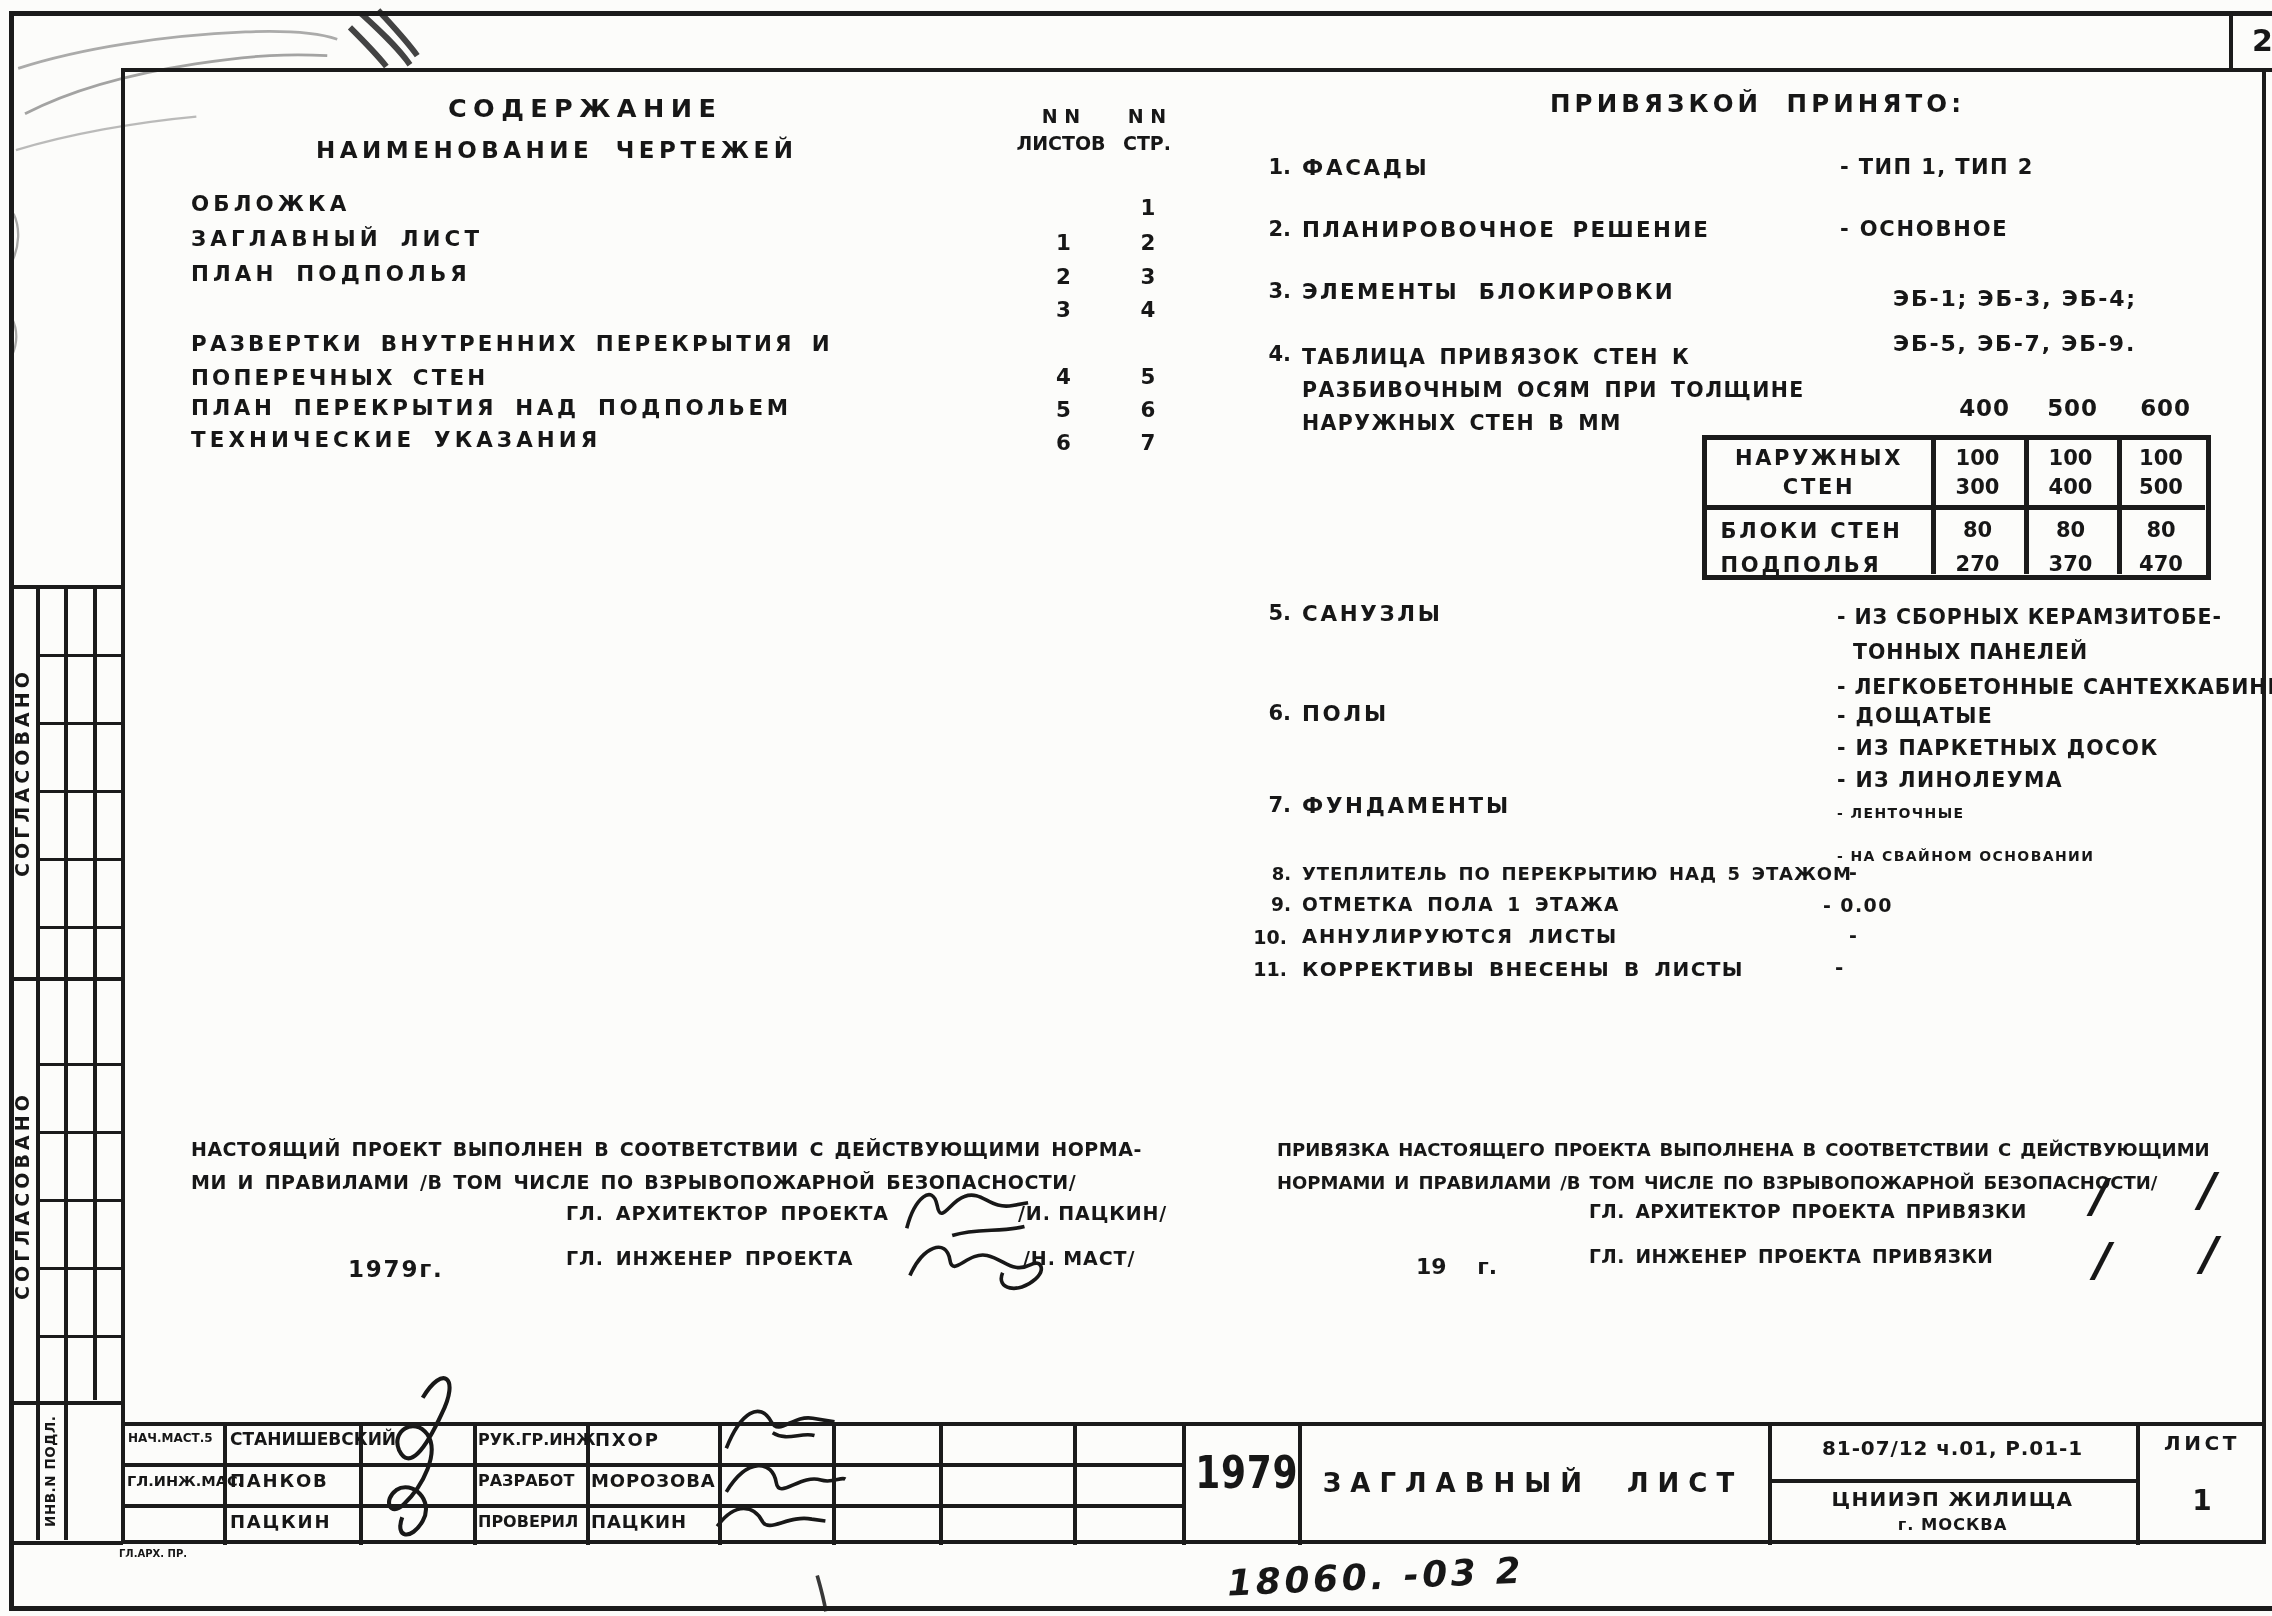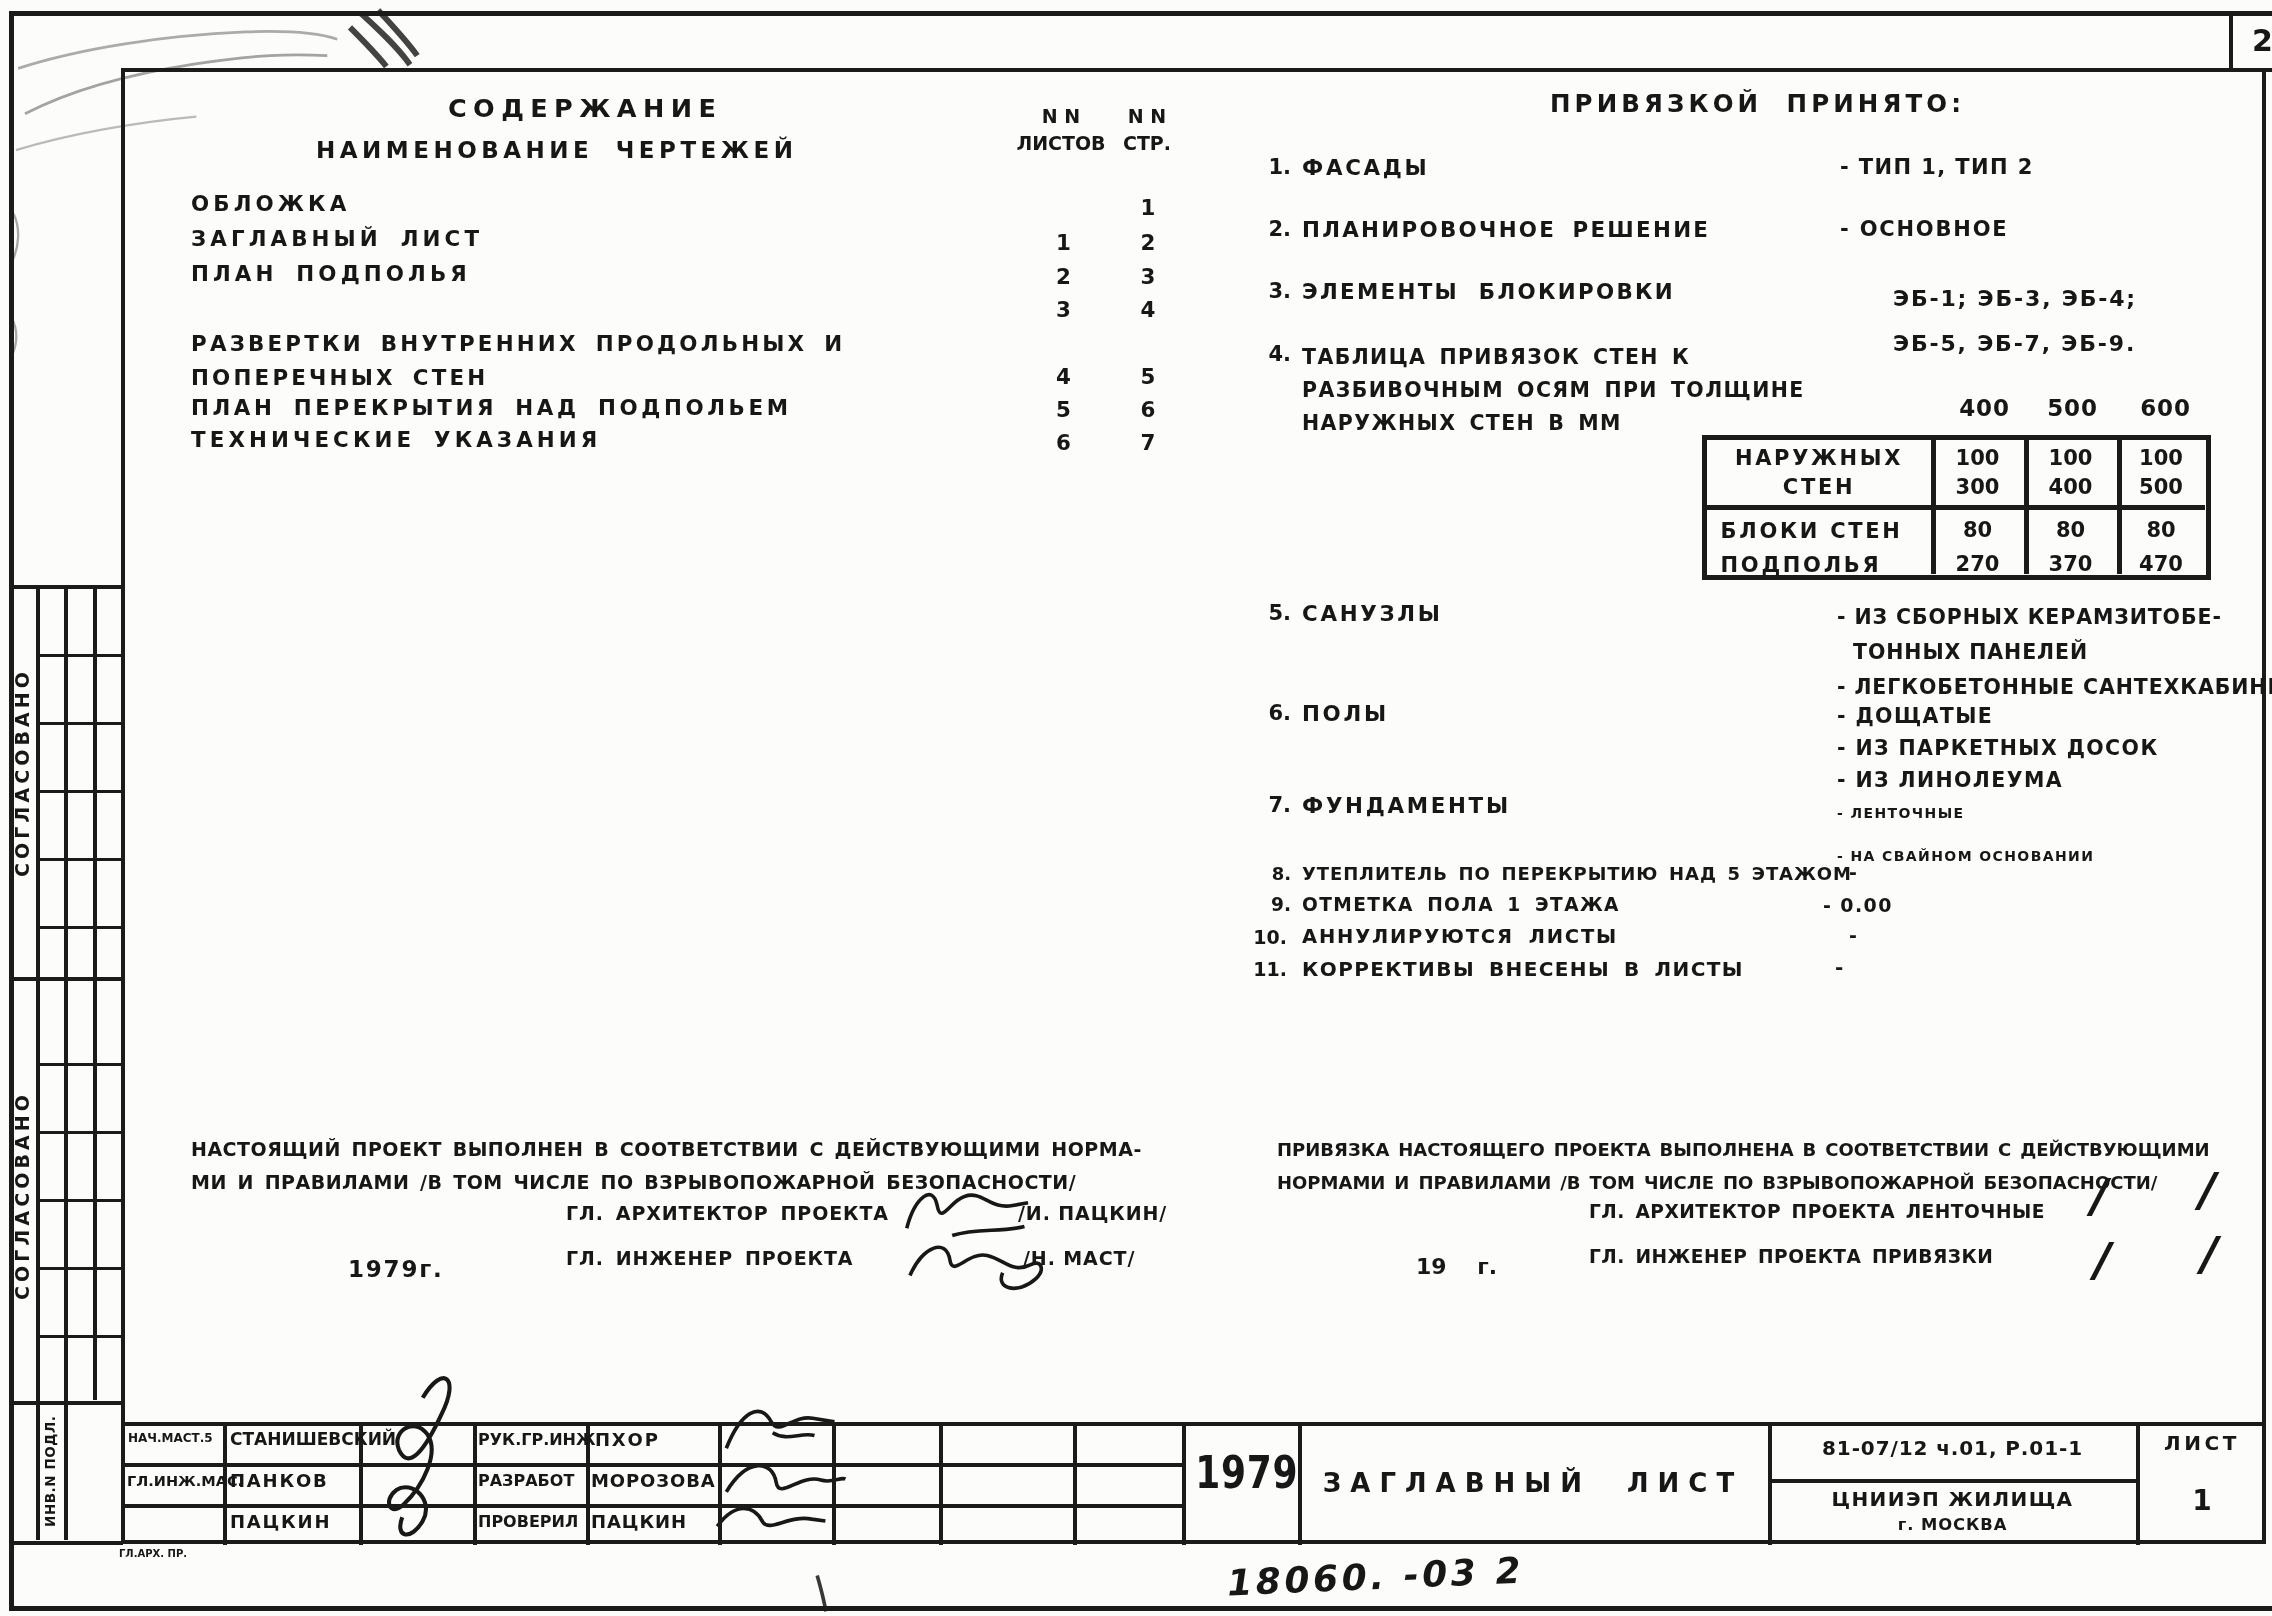--- a/index.html
+++ b/index.html
@@ -44,21 +44,21 @@
   <div class="t" style="left:448px;top:92px;font-size:25.5px;letter-spacing:6.4px;text-align:right;">СОДЕРЖАНИЕ</div>
   <div class="t" style="left:316px;top:136px;font-size:23px;letter-spacing:4.5px;word-spacing:10px;">НАИМЕНОВАНИЕ ЧЕРТЕЖЕЙ</div>
   <div class="t pre ctr" style="left:1013px;top:103px;width:96px;font-size:19px;line-height:27px;">N N
 ЛИСТОВ</div>
   <div class="t pre ctr" style="left:1108px;top:103px;width:78px;font-size:19px;line-height:27px;">N N
 СТР.</div>
 
   <div class="t" style="left:191px;top:190px;font-size:21.4px;letter-spacing:4.1px;word-spacing:7.3px;">ОБЛОЖКА</div>
   <div class="t" style="left:191px;top:225px;font-size:21.4px;letter-spacing:4.1px;word-spacing:7.3px;">ЗАГЛАВНЫЙ ЛИСТ</div>
   <div class="t" style="left:191px;top:260px;font-size:21.4px;letter-spacing:4.1px;word-spacing:7.3px;">ПЛАН ПОДПОЛЬЯ</div>
-  <div class="t pre" style="left:191px;top:327px;font-size:21.4px;letter-spacing:3.2px;word-spacing:6.4px;line-height:34px;">РАЗВЕРТКИ ВНУТРЕННИХ ПРОДОЛЬНЫХ И
+  <div class="t pre" style="left:191px;top:327px;font-size:21.4px;letter-spacing:3.2px;word-spacing:6.4px;line-height:34px;">РАЗВЕРТКИ ВНУТРЕННИХ ПЕРЕКРЫТИЯ И
 ПОПЕРЕЧНЫХ СТЕН</div>
   <div class="t" style="left:191px;top:394px;font-size:21.4px;letter-spacing:3.6px;word-spacing:7.3px;">ПЛАН ПЕРЕКРЫТИЯ НАД ПОДПОЛЬЕМ</div>
   <div class="t" style="left:191px;top:426px;font-size:21.4px;letter-spacing:4.1px;word-spacing:7.3px;">ТЕХНИЧЕСКИЕ УКАЗАНИЯ</div>
 
   <div class="t ctr" style="left:1041px;top:194px;width:45px;font-size:21.4px;"></div>
   <div class="t ctr" style="left:1041px;top:229px;width:45px;font-size:21.4px;">1</div>
   <div class="t ctr" style="left:1041px;top:263px;width:45px;font-size:21.4px;">2</div>
   <div class="t ctr" style="left:1041px;top:296px;width:45px;font-size:21.4px;">3</div>
   <div class="t ctr" style="left:1041px;top:363px;width:45px;font-size:21.4px;">4</div>
   <div class="t ctr" style="left:1041px;top:396px;width:45px;font-size:21.4px;">5</div>
@@ -155,21 +155,21 @@
   <div class="t pre" style="left:191px;top:1133px;font-size:19px;letter-spacing:0.5px;word-spacing:3.6px;line-height:33px;">НАСТОЯЩИЙ ПРОЕКТ ВЫПОЛНЕН В СООТВЕТСТВИИ С ДЕЙСТВУЮЩИМИ НОРМА-
 МИ И ПРАВИЛАМИ /В ТОМ ЧИСЛЕ ПО ВЗРЫВОПОЖАРНОЙ БЕЗОПАСНОСТИ/</div>
   <div class="t" style="left:566px;top:1201px;font-size:19px;letter-spacing:0.9px;word-spacing:4.5px;">ГЛ. АРХИТЕКТОР ПРОЕКТА</div>
   <div class="t" style="left:1018px;top:1201px;font-size:19px;letter-spacing:0.9px;">/И. ПАЦКИН/</div>
   <div class="t" style="left:348px;top:1255px;font-size:23px;letter-spacing:1.8px;">1979г.</div>
   <div class="t" style="left:566px;top:1246px;font-size:19px;letter-spacing:0.9px;word-spacing:4.5px;">ГЛ. ИНЖЕНЕР ПРОЕКТА</div>
   <div class="t" style="left:1023px;top:1246px;font-size:19px;letter-spacing:0.9px;">/Н. МАСТ/</div>
 
   <div class="t pre" style="left:1277px;top:1133px;font-size:18px;letter-spacing:0px;word-spacing:2.7px;line-height:33px;">ПРИВЯЗКА НАСТОЯЩЕГО ПРОЕКТА ВЫПОЛНЕНА В СООТВЕТСТВИИ С ДЕЙСТВУЮЩИМИ
 НОРМАМИ И ПРАВИЛАМИ /В ТОМ ЧИСЛЕ ПО ВЗРЫВОПОЖАРНОЙ БЕЗОПАСНОСТИ/</div>
-  <div class="t" style="left:1589px;top:1200px;font-size:18.6px;letter-spacing:0.5px;word-spacing:3.6px;">ГЛ. АРХИТЕКТОР ПРОЕКТА ЛЕНТОЧНЫЕ</div>
+  <div class="t" style="left:1589px;top:1200px;font-size:18.6px;letter-spacing:0.5px;word-spacing:3.6px;">ГЛ. АРХИТЕКТОР ПРОЕКТА ПРИВЯЗКИ</div>
   <div class="t" style="left:1416px;top:1253px;font-size:22px;white-space:pre;">19    г.</div>
   <div class="t" style="left:1589px;top:1245px;font-size:18.6px;letter-spacing:0.5px;word-spacing:3.6px;">ГЛ. ИНЖЕНЕР ПРОЕКТА ПРИВЯЗКИ</div>
   <div class="t" style="left:2091px;top:1166px;font-size:47px;font-style:italic;">/</div>
   <div class="t" style="left:2199px;top:1160px;font-size:47px;font-style:italic;">/</div>
   <div class="t" style="left:2094px;top:1230px;font-size:47px;font-style:italic;">/</div>
   <div class="t" style="left:2201px;top:1224px;font-size:47px;font-style:italic;">/</div>
 
   <div class="hl" style="left:123px;top:1422px;width:2143px;"></div>
   <div class="hl" style="left:123px;top:1463px;width:1059px;"></div>
   <div class="hl" style="left:123px;top:1504px;width:1059px;"></div>

